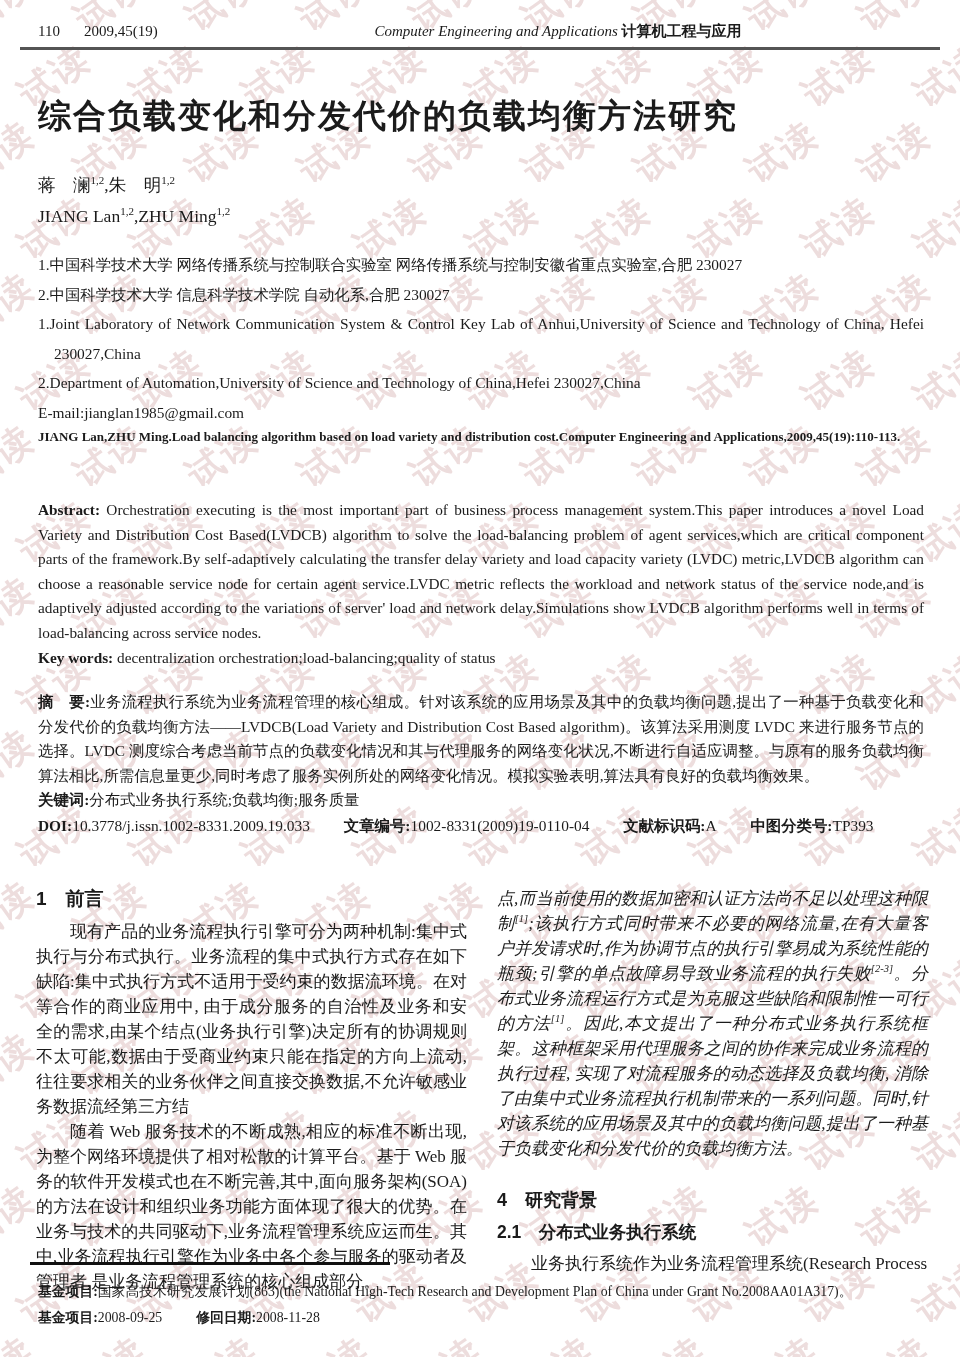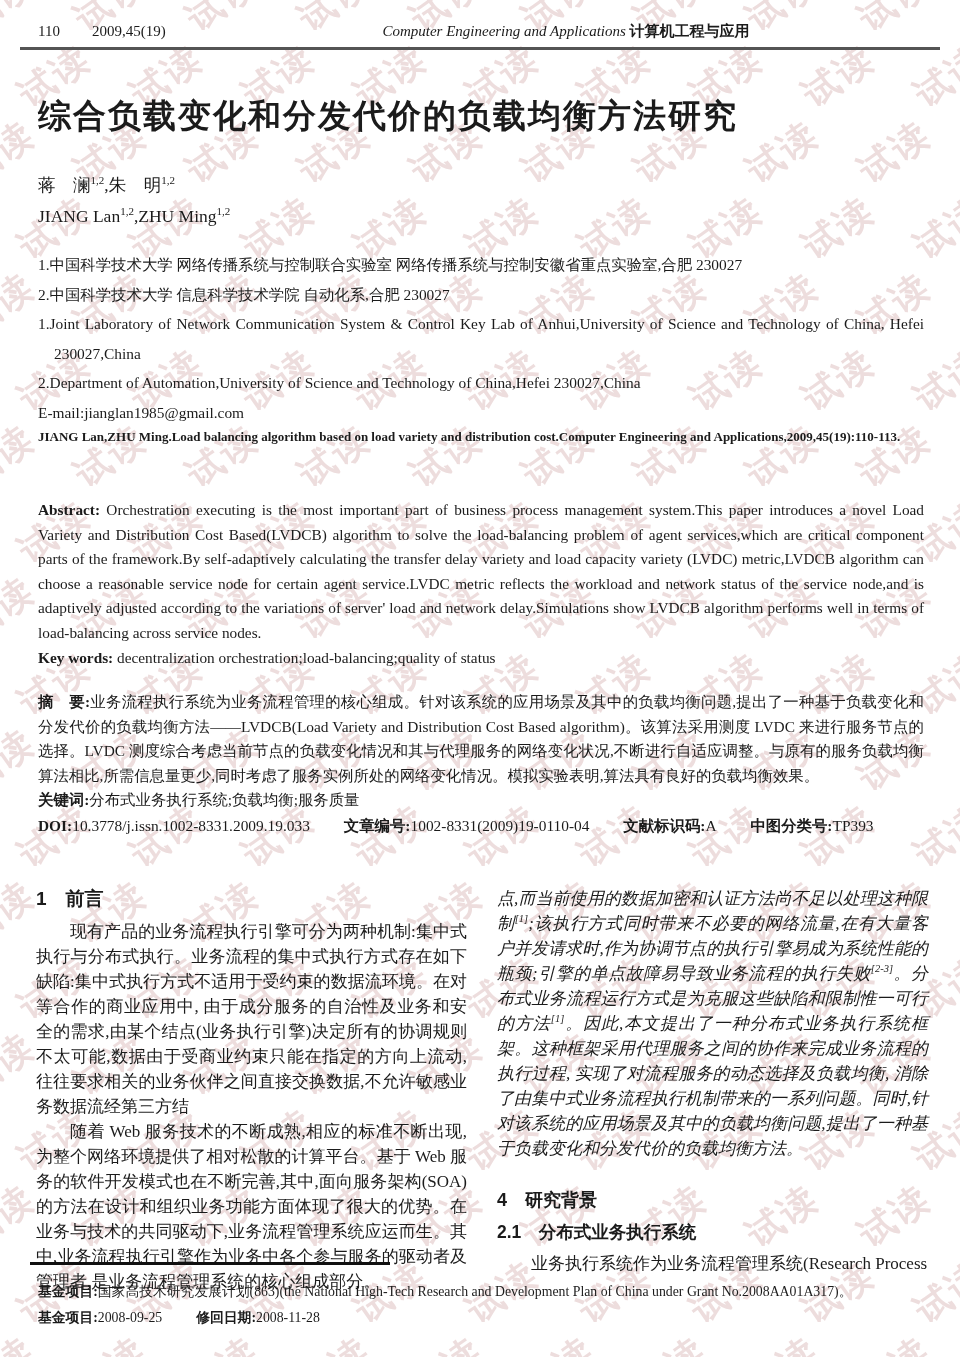--- a/index.html
+++ b/index.html
@@ -8,21 +8,21 @@
 
   
   .wm-layer{position:absolute;inset:0;z-index:0;overflow:hidden;pointer-events:none;}
   .wm{position:absolute;font-family:"DejaVu Sans","Liberation Sans",sans-serif;
       font-weight:bold;font-size:36px;letter-spacing:3px;
       transform:rotate(-35deg);white-space:nowrap;}
 
   .page{position:absolute;inset:0;z-index:1;}
 
   
-  .header{position:absolute;top:22px;left:38px;right:38px;display:flex;align-items:baseline;font-size:15px;gap:8px;}
+  .header{position:absolute;top:22px;left:38px;right:38px;display:flex;align-items:baseline;font-size:15px;}
   .header .pageno{min-width:46px;}
   .header .issue{min-width:110px;}
   .header .journal{flex:1;text-align:center;}
   .journal-en{font-style:italic;}
   .journal-zh{font-weight:bold;font-family:"Liberation Sans","DejaVu Sans",sans-serif;}
   .header-rule{position:absolute;top:47px;left:20px;right:20px;height:3px;background:#545454;}
 
   
   .title{position:absolute;top:94px;left:38px;right:38px;font-size:33px;font-weight:bold;
          letter-spacing:2px;font-family:"Liberation Serif","DejaVu Serif",serif;}

